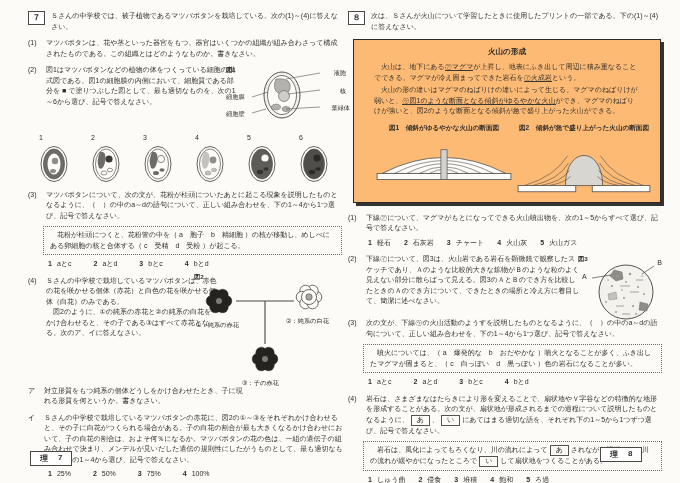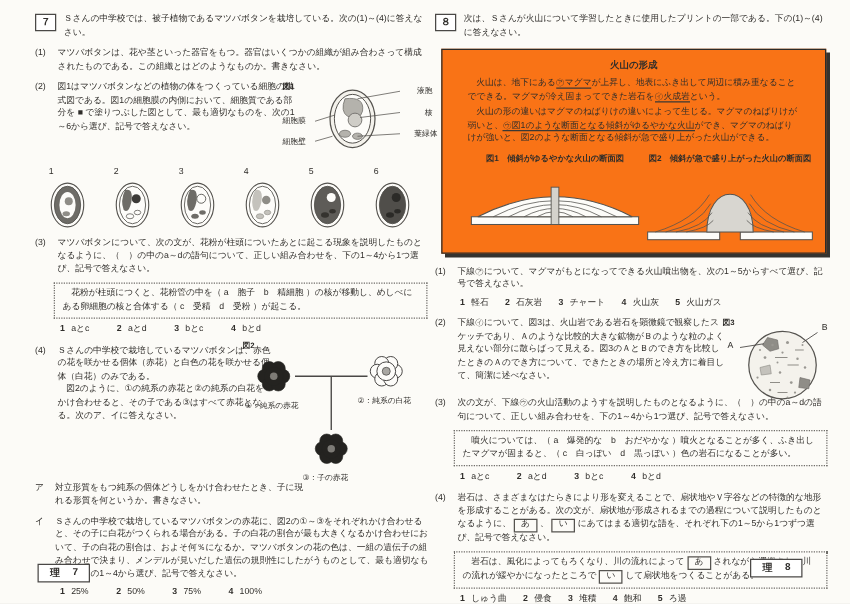--- a/index.html
+++ b/index.html
@@ -14,21 +14,21 @@
   .item{display:flex;gap:4px;margin-top:6px;position:relative;}
   .inum{flex:none;width:14px;}
   .itext{flex:1;}
   .narrow190{max-width:192px;} .narrow170{max-width:172px;} .narrow210{max-width:214px;} .narrow200{max-width:205px;}
   .opts{display:flex;margin:4px 0 2px 20px;}
   .opt{display:flex;gap:5px;margin-right:22px;}
   .opt5 .opt{margin-right:13px;}
   .dotbox{border:1px dotted #6e6c68;padding:3px 6px;margin:5px 2px 2px 15px;background:#fcfbf7;}
   .u{border-bottom:0.9px solid #3a3835;}
   .charbox{display:inline-block;border:1px solid #55534f;padding:0 5px;margin:0 2px;line-height:1.25;}
-  .printbox{border:1.4px solid #2c2b29;box-shadow:3px 3px 0 #35332f;padding:6px 20px 7px;margin:7px 3px 10px 5px;background:#f97316;}
+  .printbox{border:1.4px solid #2c2b29;box-shadow:3px 3px 0 #35332f;padding:6px 20px 7px;margin:7px 3px 10px 5px;background:#fdba74;}
   .printtitle{text-align:center;font-weight:bold;font-size:7.6px;margin-bottom:5px;}
   .printbox p{margin:2px 0;}
   .volrow{display:flex;justify-content:space-between;margin-top:6px;}
   .volfig{width:144px;text-align:center;}
   .volcap{font-weight:bold;font-size:6.6px;margin-bottom:2px;white-space:nowrap;}
   .cellsrow{display:flex;justify-content:space-between;margin:6px 6px 2px 10px;}
   .cellopt{width:40px;text-align:center;}
   .cellnum{display:block;text-align:left;margin-left:1px;font-size:7px;}
   .figabs{position:absolute;}
   .figtitle{font-weight:bold;font-size:7px;}

